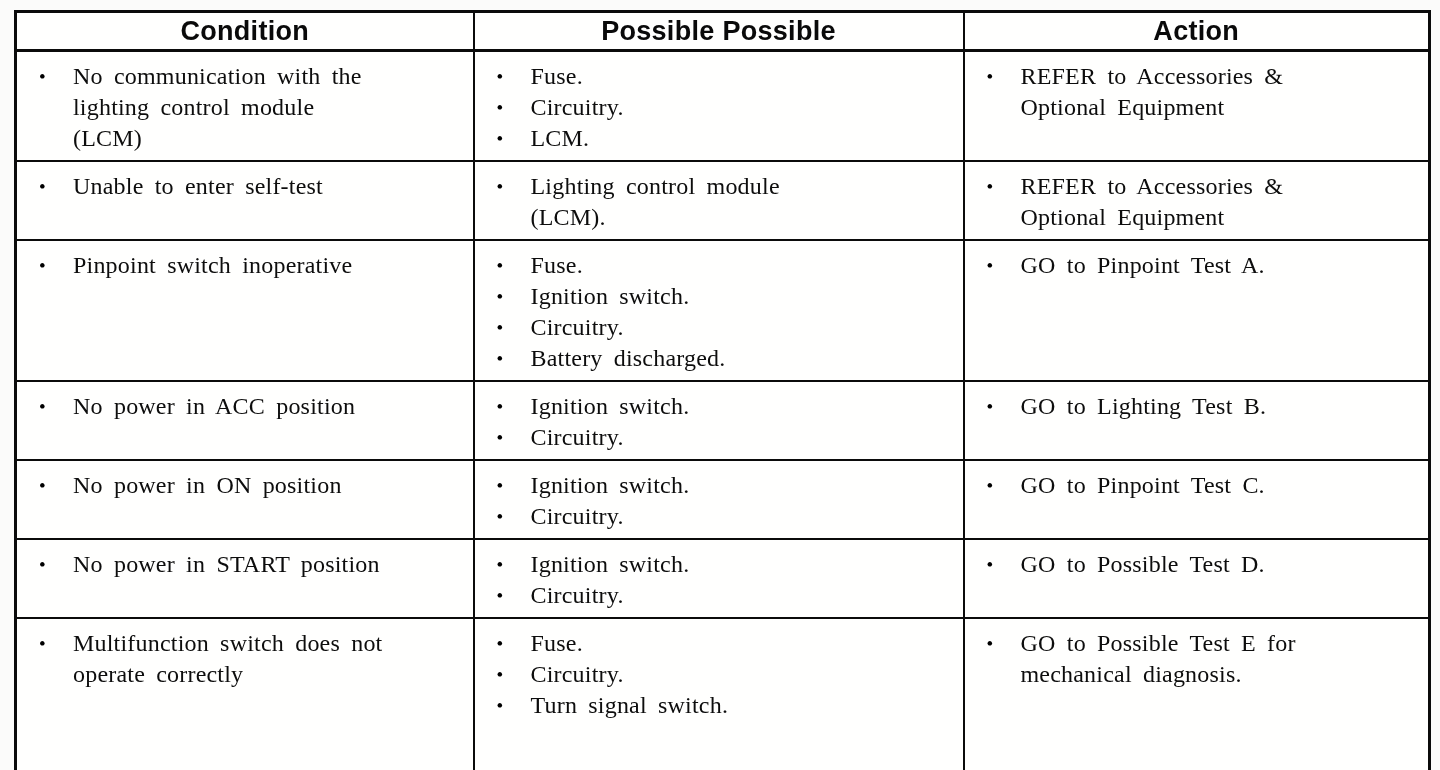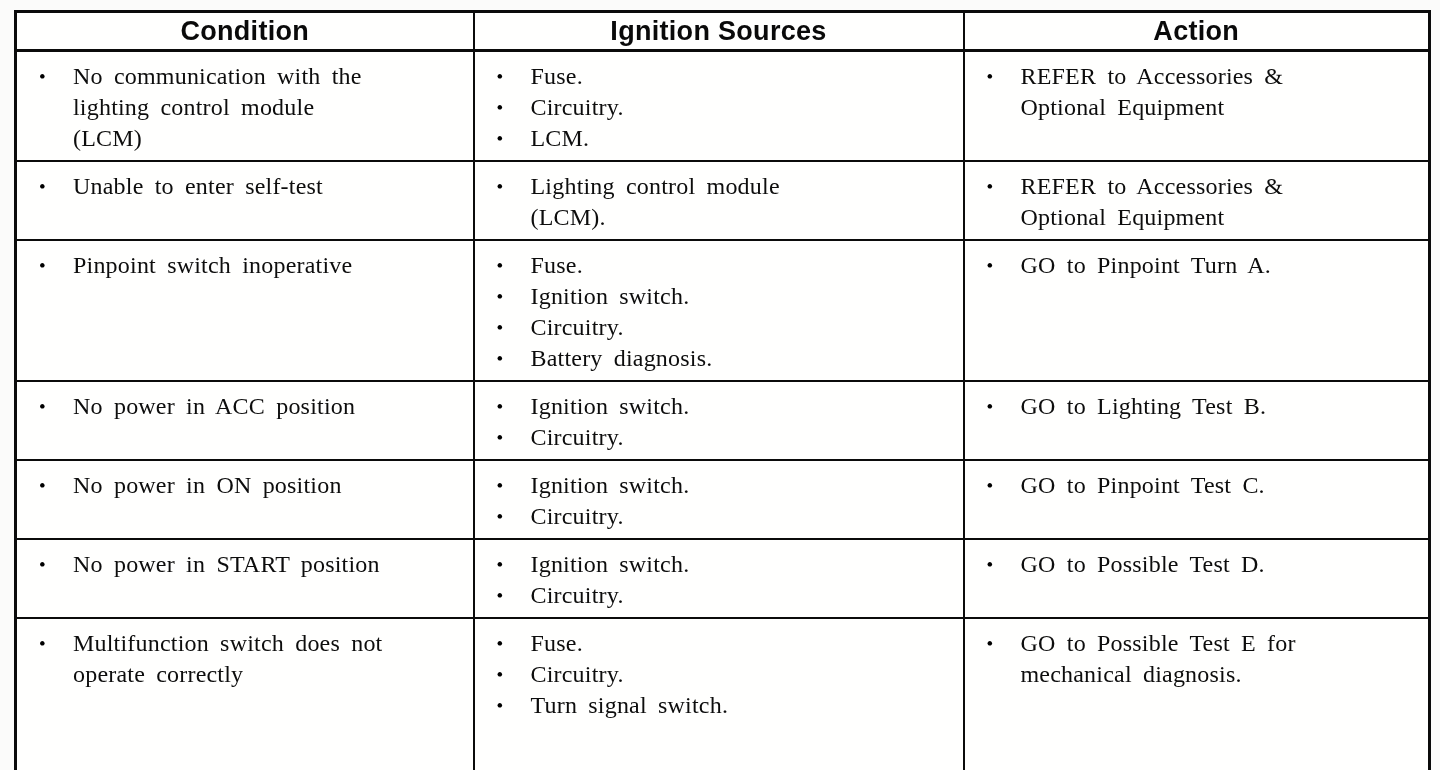--- a/index.html
+++ b/index.html
@@ -79,21 +79,21 @@
 <div class="page">
   <table class="diag-table">
     <colgroup>
       <col class="c1">
         <col class="c2">
         <col class="c3">
     </colgroup>
     <thead>
       <tr>
         <th>Condition</th>
-        <th>Ignition Sources</th>
+        <th>Possible Possible</th>
         <th>Action</th>
       </tr>
     </thead>
     <tbody>
         <tr style="height: 97px;">
           <td>
             <ul class="bullets">
               <li>
                 <span class="dot">•</span>
                 <span class="txt">No communication with the
@@ -174,29 +174,29 @@
               <li>
                 <span class="dot">•</span>
                 <span class="txt">Ignition switch.</span>
               </li>
               <li>
                 <span class="dot">•</span>
                 <span class="txt">Circuitry.</span>
               </li>
               <li>
                 <span class="dot">•</span>
-                <span class="txt">Battery diagnosis.</span>
-              </li>
-            </ul>
-          </td>
-          <td>
-            <ul class="bullets">
-              <li>
-                <span class="dot">•</span>
-                <span class="txt">GO to Pinpoint Turn A.</span>
+                <span class="txt">Battery discharged.</span>
+              </li>
+            </ul>
+          </td>
+          <td>
+            <ul class="bullets">
+              <li>
+                <span class="dot">•</span>
+                <span class="txt">GO to Pinpoint Test A.</span>
               </li>
             </ul>
           </td>
         </tr>
         <tr style="height: 67px;">
           <td>
             <ul class="bullets">
               <li>
                 <span class="dot">•</span>
                 <span class="txt">No power in ACC position</span>

